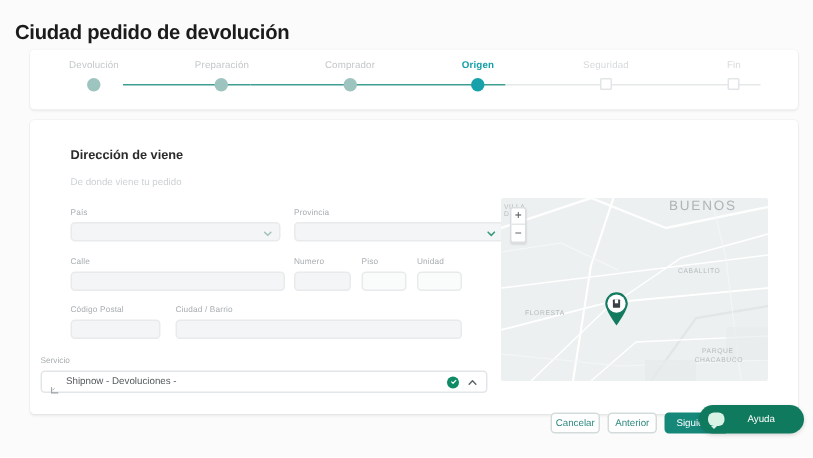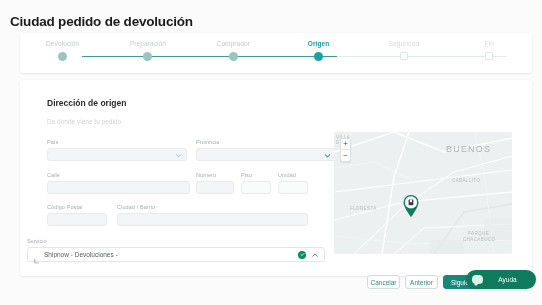--- a/index.html
+++ b/index.html
@@ -313,21 +313,21 @@
         <span class="step-dot"></span>
       </div>
       <div class="step is-todo">
         <span class="step-label">Fin</span>
         <span class="step-dot"></span>
       </div>
     </div>
   </div>
 
   <div class="form-card">
-    <div class="section-title">Dirección de origen</div>
+    <div class="section-title">Dirección de viene</div>
     <div class="section-sub">De donde viene tu pedido</div>
 
     <div class="field-label" style="left:27px; top:59px;">País</div>
     <div class="field-box" style="left:27px; top:68px; width:140px;">
       <span class="chev" style="right:4px; top:3px;">
         <svg viewBox="0 0 10 10">
             <path d="M2 4 L5 7 L8 4" stroke="#9ec3bb" stroke-width="1.4" fill="none" stroke-linecap="round" stroke-linejoin="round"></path>
           </svg>
       </span>
     </div>
@@ -398,21 +398,21 @@
       <rect x="150" y="86" width="28" height="22" fill="#e8ebeb" opacity="0.6"></rect>
     </svg>
 
     <div class="map-zoom">
       <div>+</div>
       <div>−</div>
     </div>
 
     <div class="map-label" style="left:2px; top:3px;">VILLA</div>
     <div class="map-label" style="left:2px; top:8px;">DEL</div>
-    <div class="map-label big" style="left:112px; top:12px;text-align:right;">BUENOS</div>
+    <div class="map-label big" style="left:112px; top:0;text-align:right;">BUENOS</div>
     <div class="map-label" style="left:118px; top:46px;">CABALLITO</div>
     <div class="map-label" style="left:16px; top:74px;">FLORESTA</div>
     <div class="map-label" style="left:134px; top:99px;">PARQUE</div>
     <div class="map-label" style="left:129px; top:105px;">CHACABUCO</div>
 
     <div class="map-pin">
       <svg width="18" height="24" viewBox="0 0 18 24">
         <path d="M9 23 C9 23 1.5 13 1.5 8.4 A7.5 7.5 0 0 1 16.5 8.4 C16.5 13 9 23 9 23 Z" fill="#127a5e"></path>
         <circle cx="9" cy="8.4" r="6.1" fill="#ffffff"></circle>
         <rect x="6.6" y="5.6" width="4.8" height="5.6" rx="0.6" fill="#3a4145"></rect>

